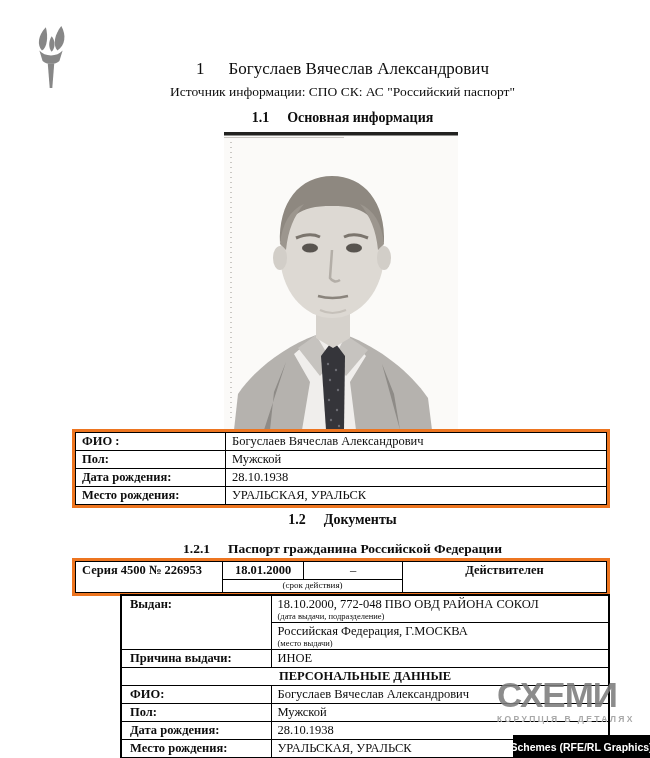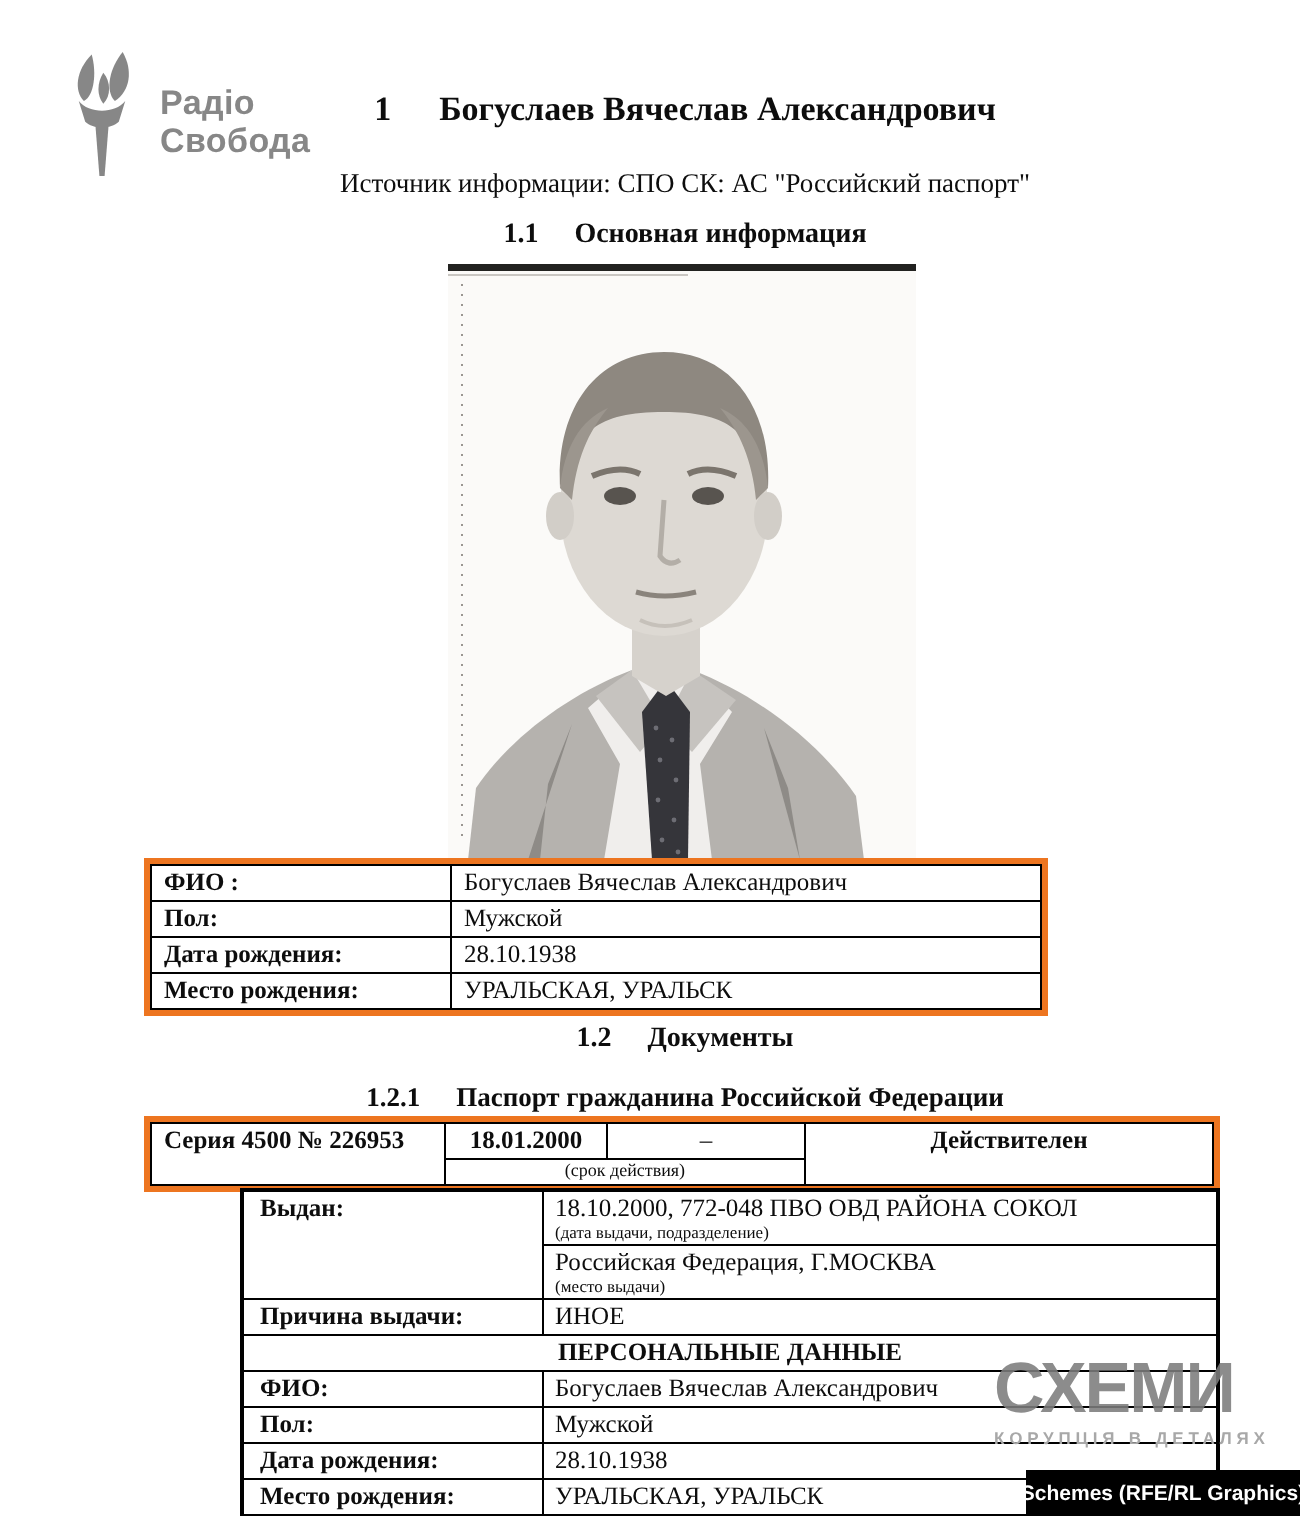--- a/index.html
+++ b/index.html
@@ -17,22 +17,22 @@
   .logo { left:28px; top:26px; display:flex; align-items:flex-start; gap:6px; }
   .logo svg { width:46px; height:62px; }
   .logo-text {
     font-family:"Liberation Sans", sans-serif;
     font-weight:bold; font-size:17px; line-height:19px;
     color:#878787; padding-top:16px; letter-spacing:0.2px;
   }
 
   
   .doc-title {
-    left:75px; top:45px; width:535px; text-align:center;
-    font-size:17px; font-weight:bold; color:#0d0d0d;
+    left:75px; top:59px; width:535px; text-align:center;
+    font-size:17px; font-weight:normal; color:#0d0d0d;
   }
   .doc-title .num { margin-right:24px; }
   .source-line {
     left:75px; top:84px; width:535px; text-align:center;
     font-size:13.5px; color:#0d0d0d;
   }
   .sec { width:535px; left:75px; text-align:center; font-weight:bold; color:#0d0d0d; }
   .sec .num { margin-right:18px; }
   .sec-1-1 { top:110px; font-size:14px; }
   .sec-1-2 { top:512px; font-size:14px; }
@@ -43,21 +43,21 @@
   .photo svg { width:100%; height:100%; display:block; }
 
   
   .orange-frame { border:3px solid #ED7520; background:#fff; }
   table { border-collapse:collapse; width:100%; table-layout:fixed; }
   td { border:1px solid #000; font-size:12.5px; padding:1px 6px; vertical-align:top; color:#0d0d0d; overflow:hidden; white-space:nowrap; }
   td.lbl { font-weight:bold; }
   td.ctr { text-align:center; }
   td.b { font-weight:bold;margin-left:15px; }
 
-  .t1-wrap { left:72px; top:429px; width:452px; }
+  .t1-wrap { left:72px; top:429px; width:538px; }
   .t1 col.c1 { width:150px; }
   .t1 td { height:16.5px; }
 
   .t2h-wrap { left:72px; top:558px; width:538px; }
   .t2h td { height:16px; }
   .t2h td.cap { font-size:9px; height:13px; padding:0 2px 1px;margin-left:47px; }
 
   .t2-wrap { left:72px; top:594px; width:538px;padding-left:48px; }
   .t2 { border:2px solid #000; }
   .t2 col.c1 { width:150px; }
@@ -91,24 +91,20 @@
 <div class="abs logo">
   <svg viewBox="0 0 56 96" aria-hidden="true">
     <g fill="#878787">
       <path d="M20,2 C8,14 6,30 14,38 C22,34 24,16 20,2 Z"></path>
       <path d="M44,0 C52,14 50,30 38,38 C30,30 34,12 44,0 Z"></path>
       <path d="M29,16 C24,24 24,34 29,40 C35,34 35,23 29,16 Z"></path>
       <path d="M10,38 C18,48 38,48 46,38 L41,54 C35,60 21,60 15,54 Z"></path>
       <polygon points="23,58 33,58 30,96 26,96"></polygon>
     </g>
   </svg>
-  <div class="logo-text">
-    <div>Радіо</div>
-    <div>Свобода</div>
-  </div>
 </div>
 
 <div class="abs doc-title">
   <span class="num">1</span><span>Богуслаев Вячеслав Александрович</span>
 </div>
 <div class="abs source-line">Источник информации: СПО СК: АС "Российский паспорт"</div>
 
 <div class="abs sec sec-1-1">
   <span class="num">1.1</span><span>Основная информация</span>
 </div>

